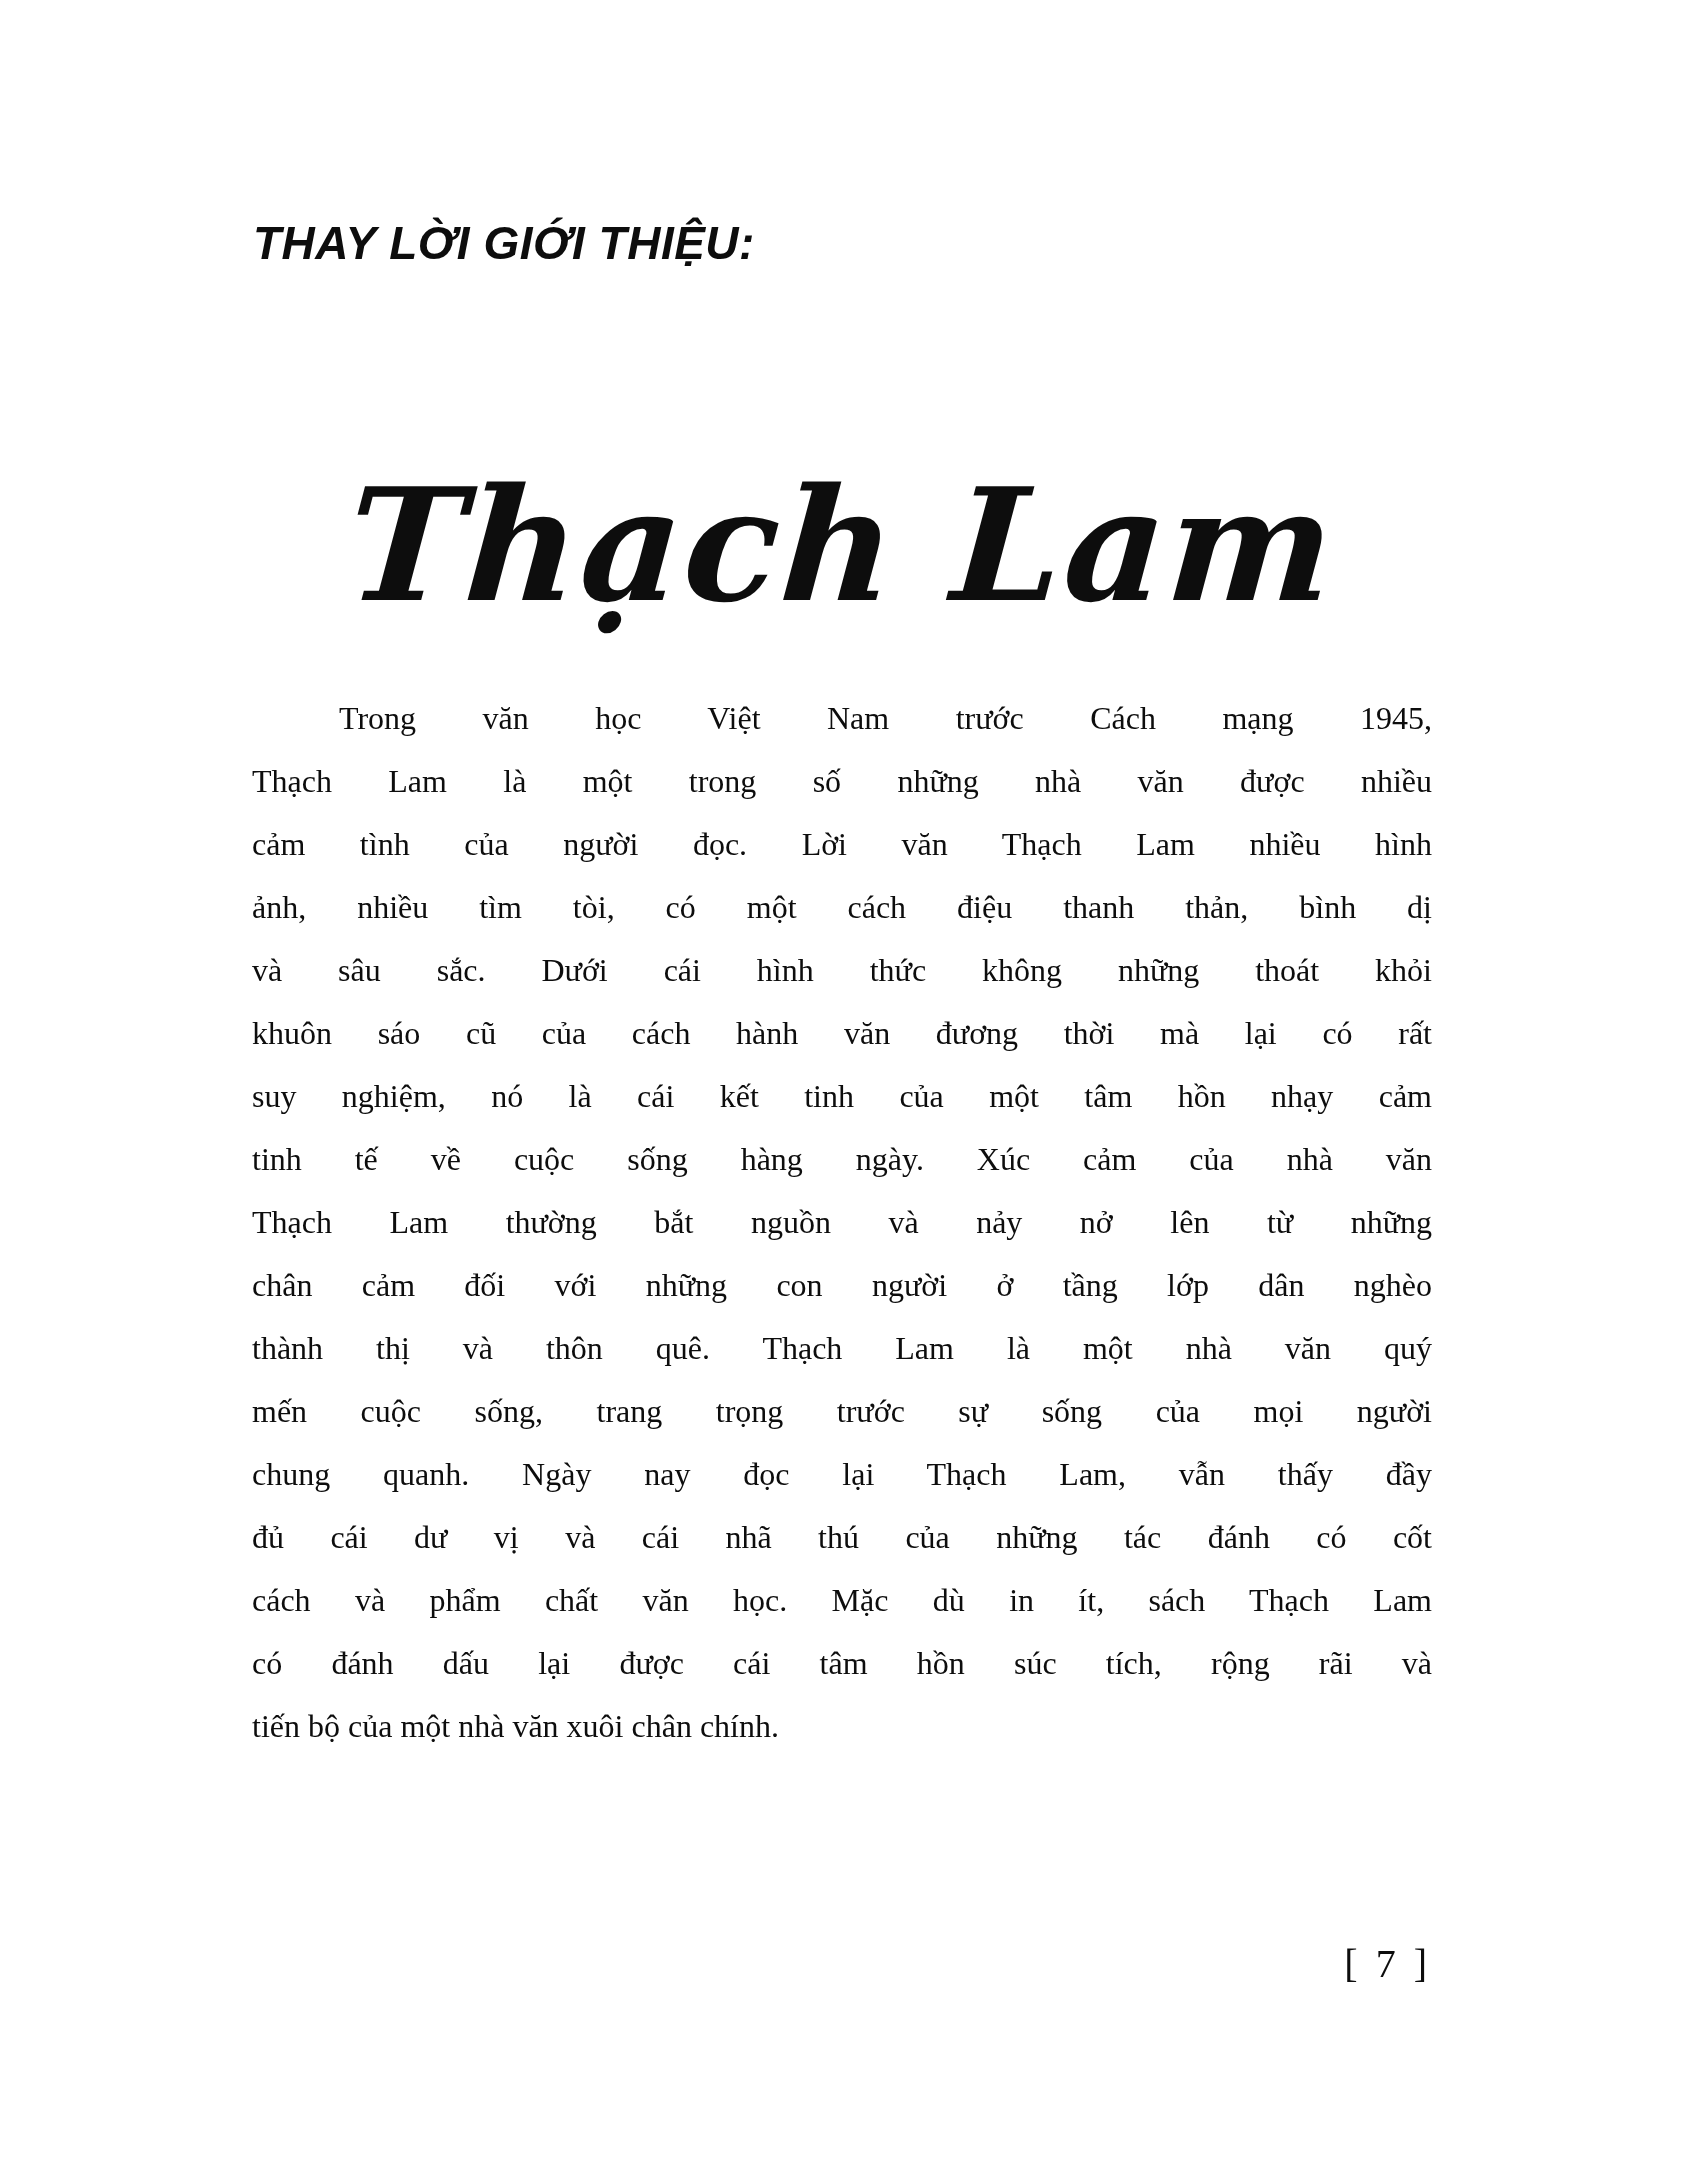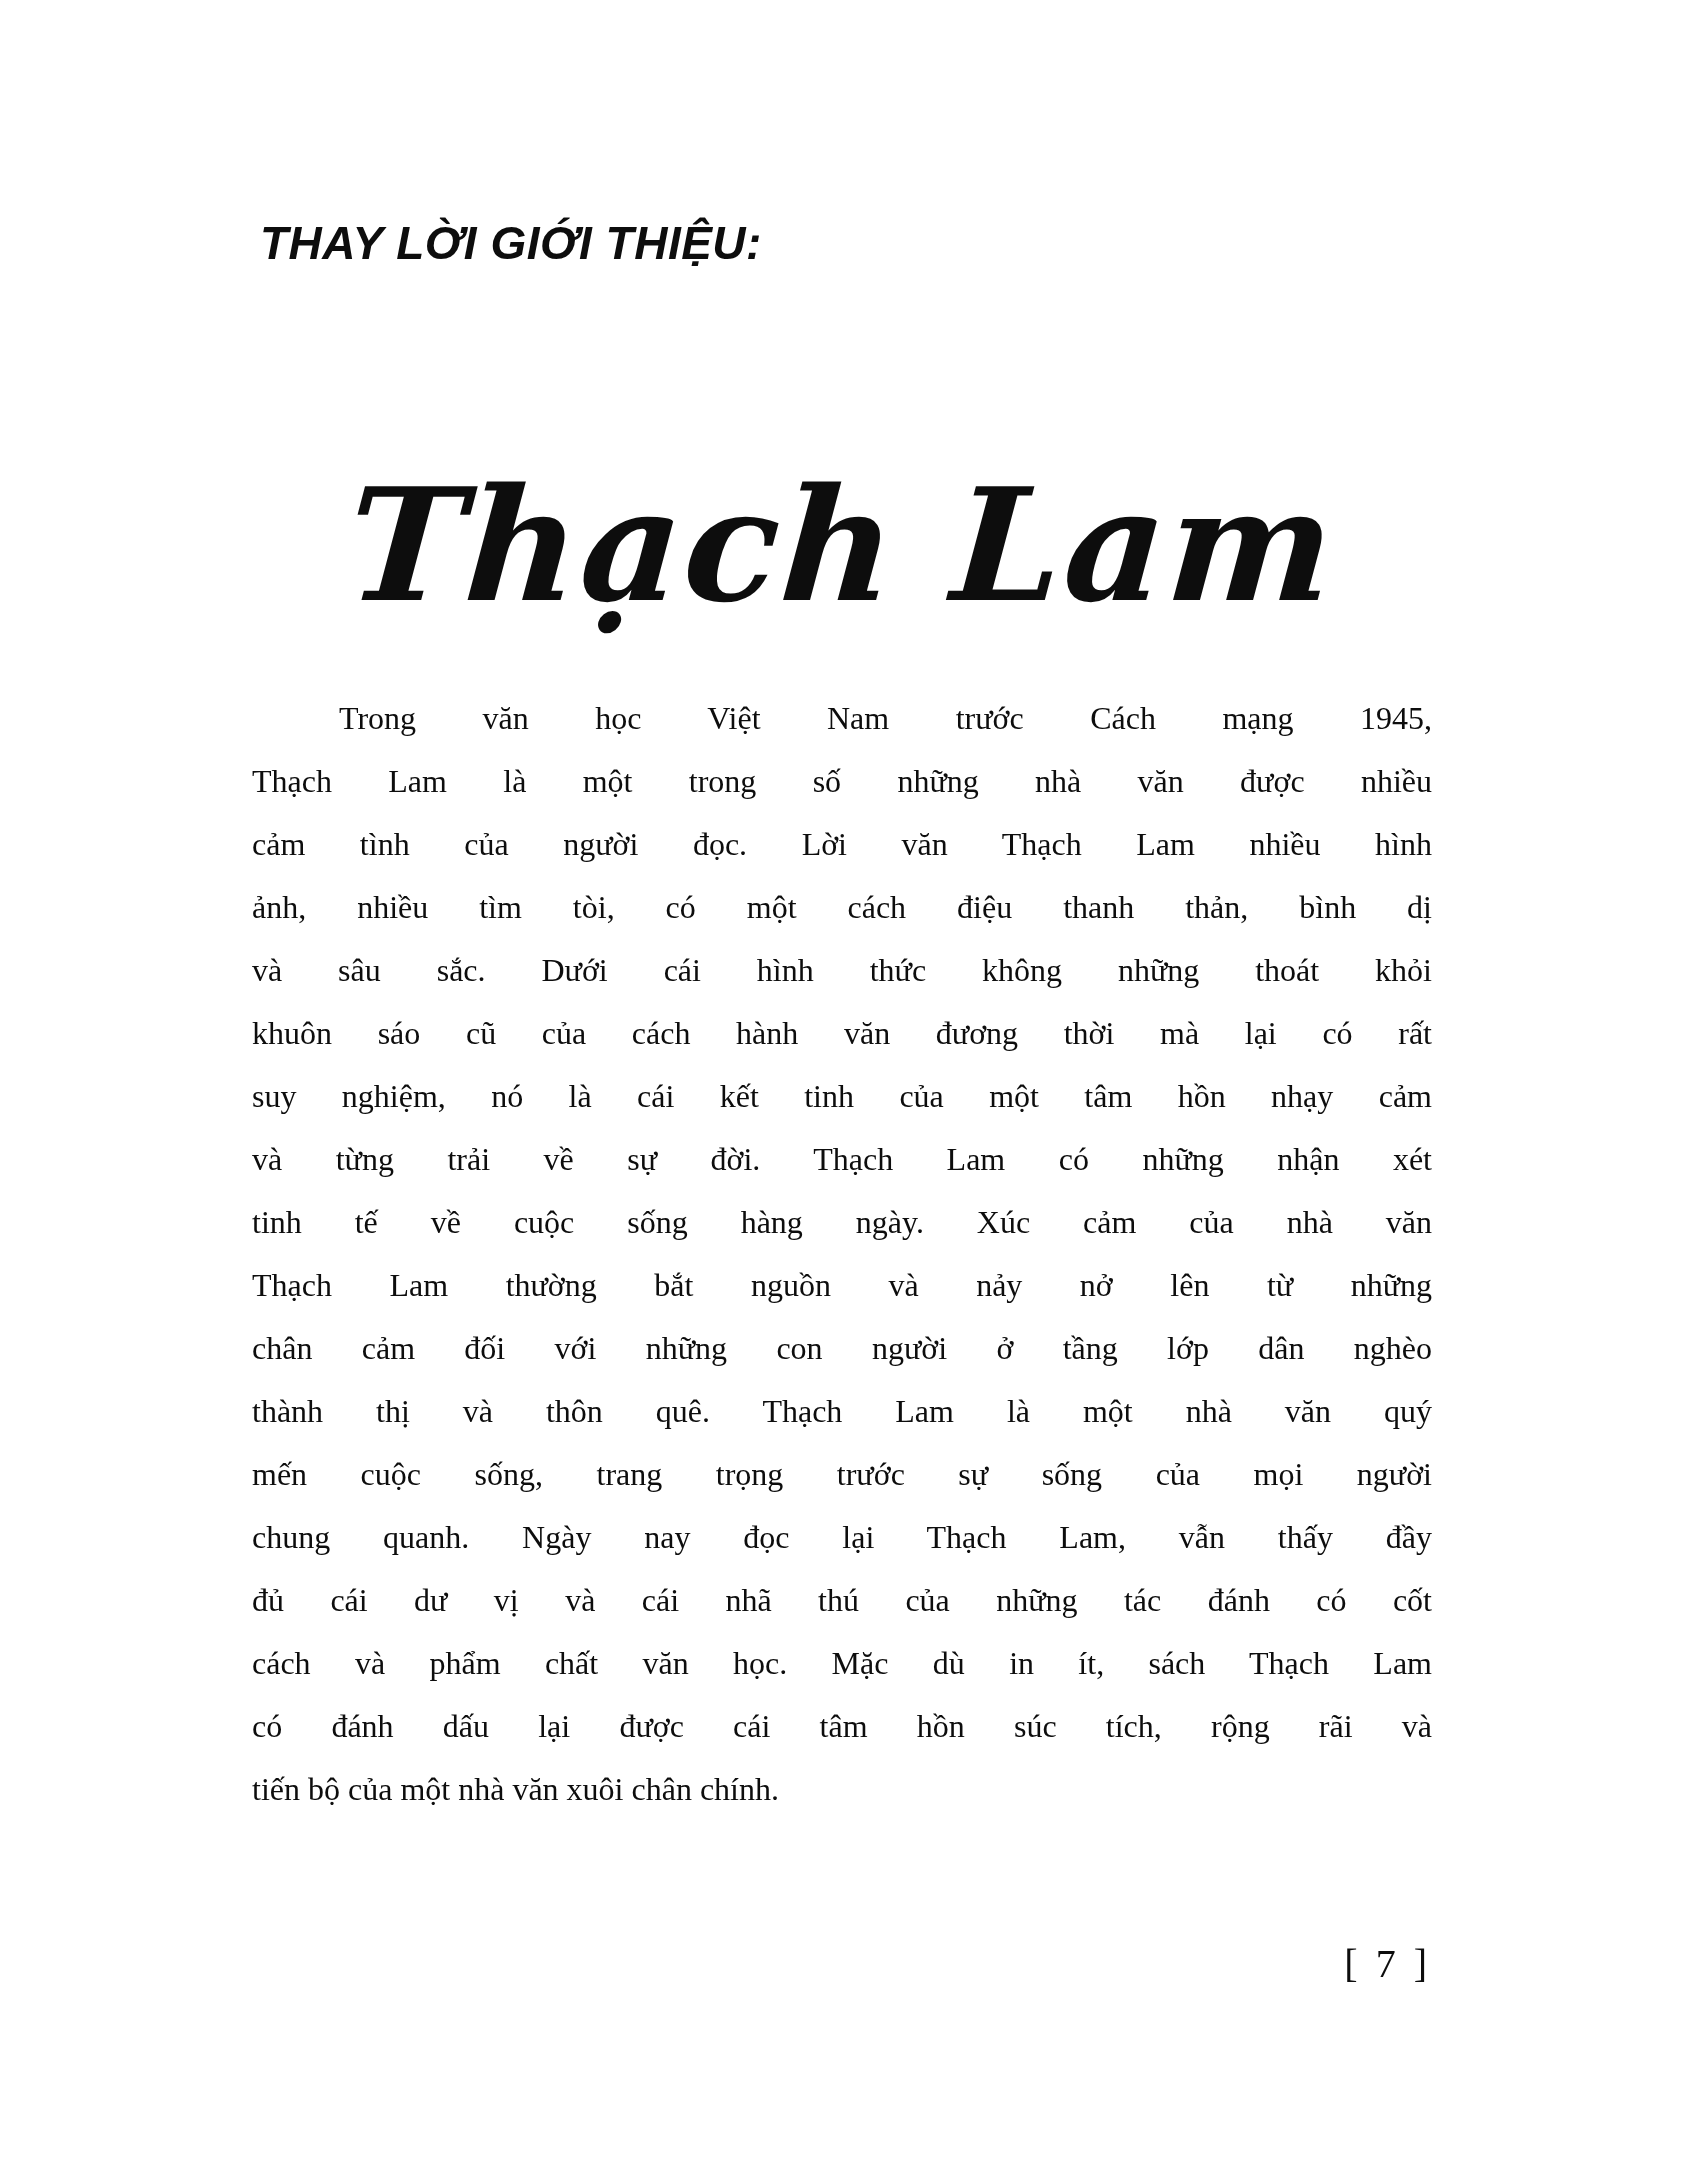--- a/index.html
+++ b/index.html
@@ -20,21 +20,20 @@
   .section-heading {
     position: absolute;
     left: 253px;
     top: 216px;
     font-family: "Liberation Sans", sans-serif;
     font-weight: bold;
     font-style: italic;
     font-size: 46px;
     letter-spacing: 0.5px;
     white-space: nowrap;
-    margin-left: 7px;
   }
   .chapter-title {
     position: absolute;
     left: 0;
     top: 447px;
     width: 100%;
     text-align: center;
     font-family: "DejaVu Serif", serif;
     font-style: italic;
     font-weight: bold;
@@ -84,21 +83,20 @@
   <div class="chapter-title">Thạch Lam</div>
 
   <div class="body-paragraph" id="body-paragraph">
       <div class="para-line first">Trong văn học Việt Nam trước Cách mạng 1945,</div>
       <div class="para-line">Thạch Lam là một trong số những nhà văn được nhiều</div>
       <div class="para-line">cảm tình của người đọc. Lời văn Thạch Lam nhiều hình</div>
       <div class="para-line">ảnh, nhiều tìm tòi, có một cách điệu thanh thản, bình dị</div>
       <div class="para-line">và sâu sắc. Dưới cái hình thức không những thoát khỏi</div>
       <div class="para-line">khuôn sáo cũ của cách hành văn đương thời mà lại có rất</div>
       <div class="para-line">suy nghiệm, nó là cái kết tinh của một tâm hồn nhạy cảm</div>
-      <div class="para-line">và từng trải về sự đời. Thạch Lam có những nhận xét</div>
       <div class="para-line">tinh tế về cuộc sống hàng ngày. Xúc cảm của nhà văn</div>
       <div class="para-line">Thạch Lam thường bắt nguồn và nảy nở lên từ những</div>
       <div class="para-line">chân cảm đối với những con người ở tầng lớp dân nghèo</div>
       <div class="para-line">thành thị và thôn quê. Thạch Lam là một nhà văn quý</div>
       <div class="para-line">mến cuộc sống, trang trọng trước sự sống của mọi người</div>
       <div class="para-line">chung quanh. Ngày nay đọc lại Thạch Lam, vẫn thấy đầy</div>
       <div class="para-line">đủ cái dư vị và cái nhã thú của những tác đánh có cốt</div>
       <div class="para-line">cách và phẩm chất văn học. Mặc dù in ít, sách Thạch Lam</div>
       <div class="para-line">có đánh dấu lại được cái tâm hồn súc tích, rộng rãi và</div>
       <div class="para-line last">tiến bộ của một nhà văn xuôi chân chính.</div>

